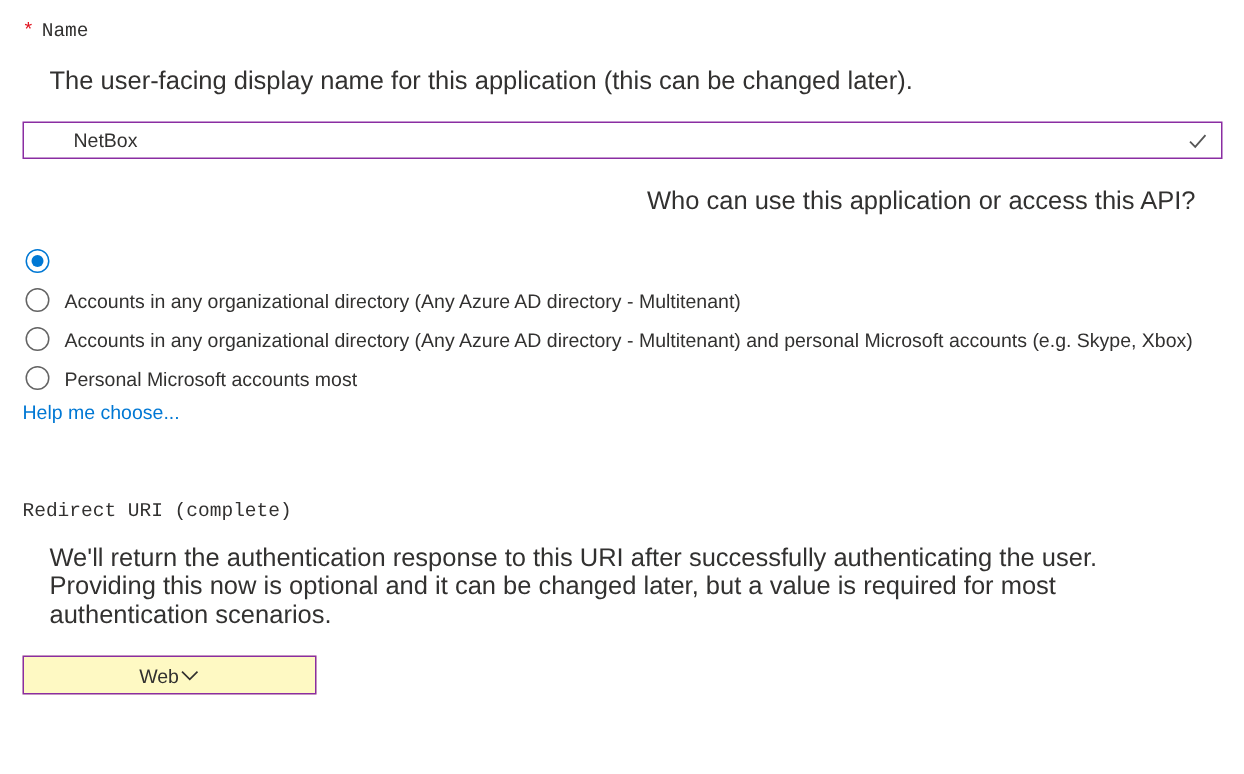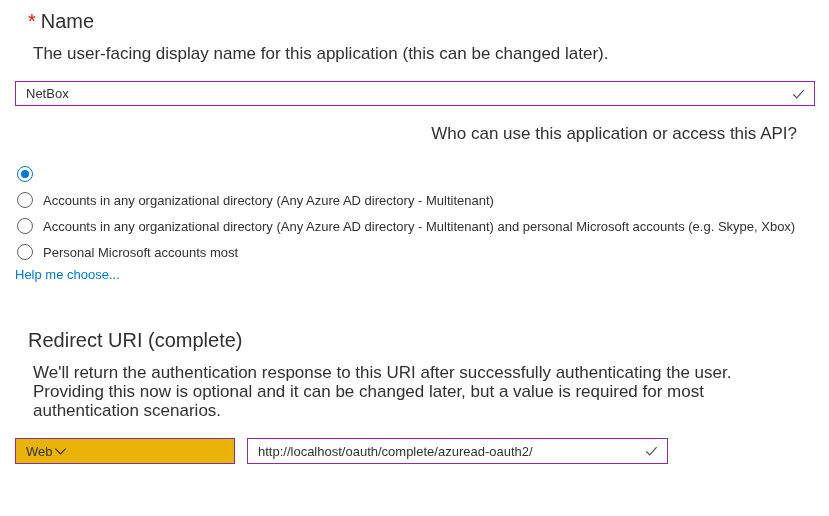--- a/index.html
+++ b/index.html
@@ -13,34 +13,34 @@
   html,body{margin:0;padding:0;background:#ffffff;}
   body{
     width:829px;height:516px;
     font-family:"Liberation Sans", sans-serif;
     color:var(--text);
     overflow:hidden;
   }
   .page{padding:0 14px 0 15px;}
 
   .section-title{
-    font-size:20px;line-height:20px;font-weight:400;margin:13px;color:var(--text);
+    font-size:13px;line-height:20px;font-weight:400;margin:0;color:var(--text);font-family:Liberation Mono, monospace;
   }
   .name-title{margin-top:11px;}
   .required{color:#e0101c;margin-right:5px;}
 
   .desc{font-size:17px;line-height:19px;margin:18px;color:var(--text);}
   .name-desc{margin-top:13px;}
 
   .field{
     position:relative;
     border:1px solid var(--accent-purple);
     height:25px;
     background:#fff;
-    display:flex;align-items:center;
+    display:flex;align-items:center;padding-left:23px;
   }
   .field input{
     border:none;outline:none;background:transparent;
     font-family:"Liberation Sans", sans-serif;
     font-size:13px;color:var(--text);
     width:100%;height:100%;
     padding:0 30px 0 10px;
   }
   .name-field{margin-top:14px;width:100%;}
   .check{
@@ -71,24 +71,24 @@
     display:inline-block;margin-top:1px;
     font-size:13px;line-height:17px;color:var(--blue);
     text-decoration:none;cursor:pointer;
   }
 
   .redirect-title{margin-top:47px;}
   .redirect-desc{margin-top:11px;max-width:801px;}
 
   .uri-row{margin-top:13px;display:flex;align-items:center;}
   .platform-select{
-    width:220px;height:26px;
+    width:196px;height:26px;
     border:1px solid var(--accent-purple);
-    display:flex;align-items:center;justify-content:flex-start;
-    padding:0 9px 0 10px;cursor:pointer;background:#eab308;
+    display:flex;align-items:center;justify-content:center;
+    padding:0 9px 0 10px;cursor:pointer;background:#fef9c3;
     font-size:13px;color:var(--text);
   }
   .chevron{width:15px;height:15px;}
   .uri-field{width:421px;height:26px;margin-left:12px;}
 </style>
 </head>
 <body>
 
 <div class="page">
 
@@ -139,21 +139,15 @@
   <h2 class="section-title redirect-title">Redirect URI (complete)</h2>
   <p class="desc redirect-desc">We'll return the authentication response to this URI after successfully authenticating the user. Providing this now is optional and it can be changed later, but a value is required for most authentication scenarios.</p>
 
   <div class="uri-row">
     <div class="platform-select">
       <span>Web</span>
       <svg class="chevron" viewBox="0 0 16 16">
         <path d="M2.5 5 L8 10.5 L13.5 5" fill="none" stroke="#323130" stroke-width="1.2"></path>
       </svg>
     </div>
-    <div class="field uri-field">
-      <input type="text" value="http://localhost/oauth/complete/azuread-oauth2/" style="">
-      <svg class="check" viewBox="0 0 16 16">
-        <path d="M2.5 8.5 L6.2 12.2 L13.5 3.8" fill="none" stroke="#575757" stroke-width="1.3"></path>
-      </svg>
-    </div>
   </div>
 
 </div>
 
 </body></html>

